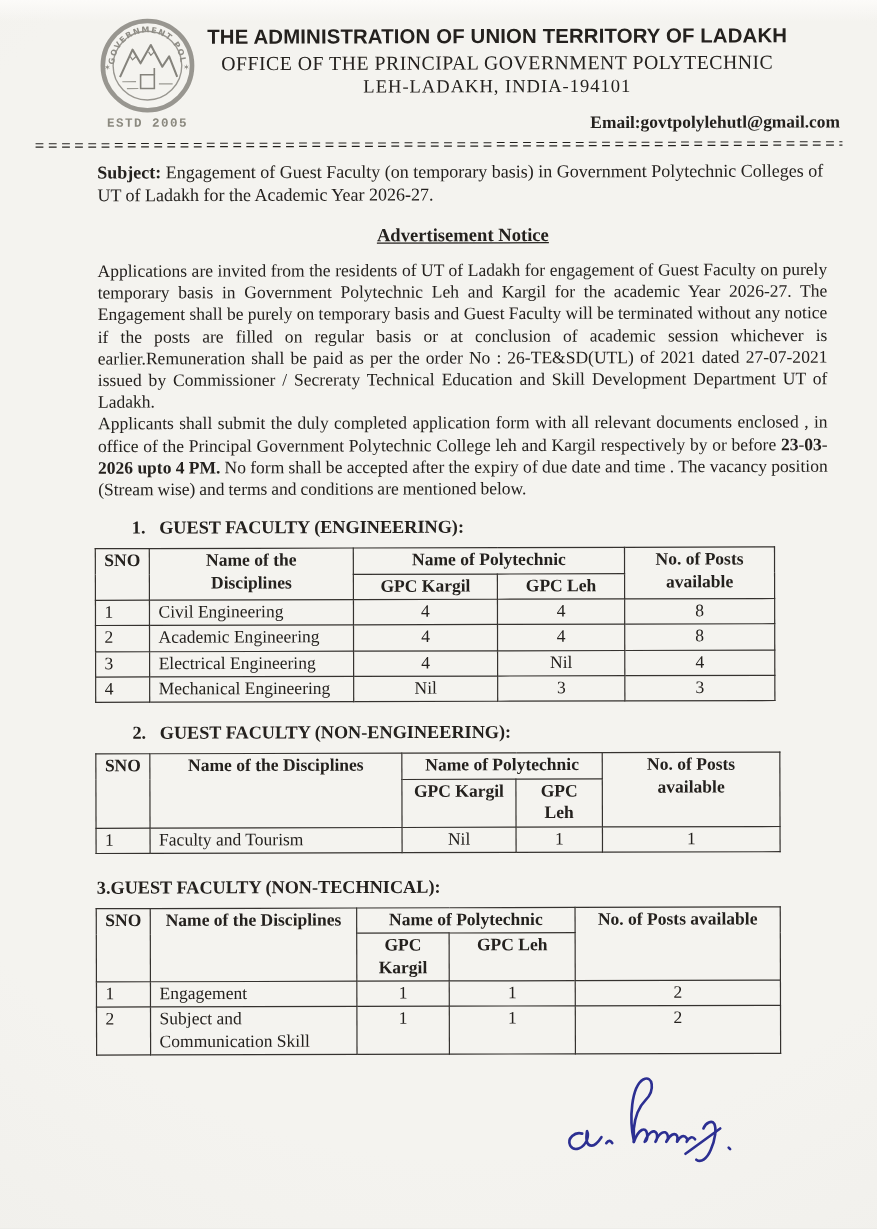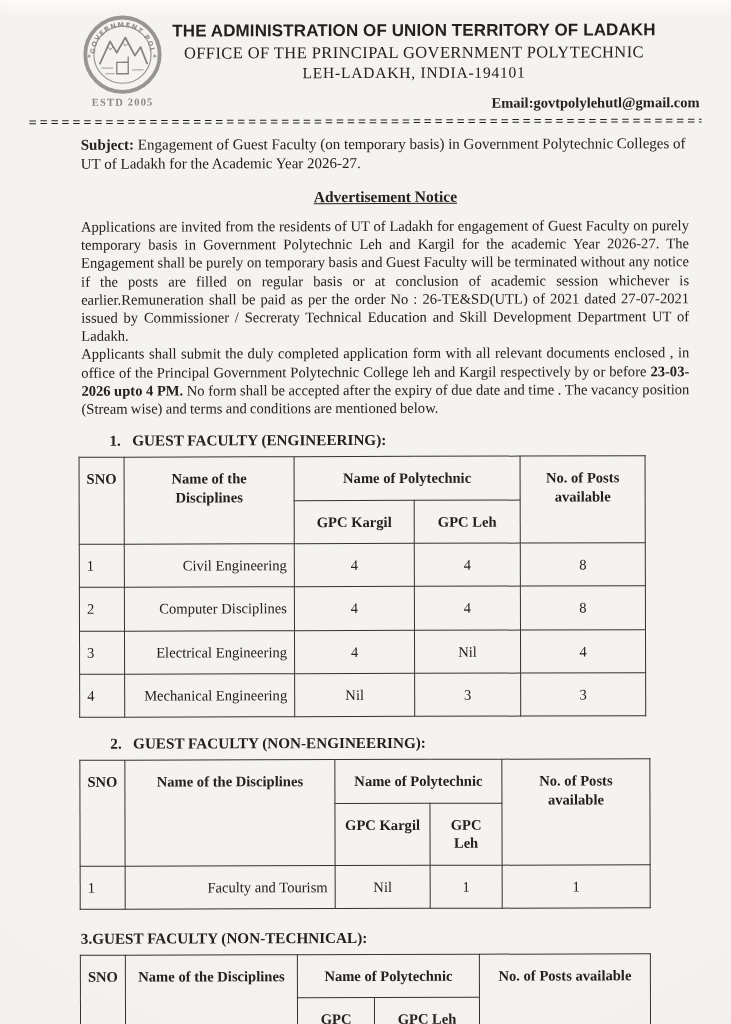--- a/index.html
+++ b/index.html
@@ -14,21 +14,21 @@
     font-family:"Liberation Serif", serif;
     color:#24211e;
     overflow:hidden;
   }
   .content { position:relative; transform:rotate(-0.15deg); }
 
   
   .header { position:relative; height:94px; }
   .logo { position:absolute; left:60px; top:14px; width:128px; text-align:center; }
   .logo .estd {
-    font-family:Liberation Serif, serif;
+    font-family:Liberation Mono, monospace;
     font-size:10.5px; letter-spacing:1.2px; color:#8b897f; font-weight:700;
     margin-top:-4px;
   }
   .titles { margin:0 40px 0 140px; text-align:center; padding-top:20px; }
   .org1 { font-family:"Liberation Sans", sans-serif; font-weight:700; font-size:17px; letter-spacing:0.1px; line-height:22px; }
   .org2 { font-size:16.5px; letter-spacing:0.4px; line-height:21px; }
   .org3 { font-size:15.5px; letter-spacing:0.8px; line-height:20px; }
 
   .email { text-align:right; padding-right:30px; font-weight:700; font-size:14.5px; line-height:19px; }
 
@@ -54,28 +54,28 @@
   .section-heading {
     font-weight:700; font-size:15.2px; margin:14px 40px 7px 110px;
     white-space:pre-wrap;
   }
   .section-heading.flush { margin-left:80px; }
   .sec2 { margin-top:17px; }
   .sec3 { margin-top:20px; }
 
   table { border-collapse:collapse; margin-left:79px; table-layout:fixed; }
   th, td {
-    border:1.5px solid #35322f; padding:12px 7px;
+    border:1.5px solid #35322f; padding:1px 7px;
     font-size:14.6px; line-height:1.26; vertical-align:top;
     overflow:hidden;
   }
   th { font-weight:700; white-space:pre-line; text-align:center; }
   th.center { text-align:center; }
   td.c0 { text-align:left; }
-  td.c1 { text-align:right; }
+  td.c1 { text-align:left; }
   td.c2, td.c3, td.c4 { text-align:center; }
 
   .signature-block { margin:10px 0 0 466px; width:180px; }
 </style>
 </head>
 <body>
 
 <div class="page">
 <div class="content">
 
@@ -149,21 +149,21 @@
     <tbody>
           <tr>
             <td class="c0">1</td>
             <td class="c1">Civil Engineering</td>
             <td class="c2">4</td>
             <td class="c3">4</td>
             <td class="c4">8</td>
           </tr>
           <tr>
             <td class="c0">2</td>
-            <td class="c1">Computer Disciplines</td>
+            <td class="c1">Academic Engineering</td>
             <td class="c2">4</td>
             <td class="c3">4</td>
             <td class="c4">8</td>
           </tr>
           <tr>
             <td class="c0">3</td>
             <td class="c1">Electrical Engineering</td>
             <td class="c2">4</td>
             <td class="c3">Nil</td>
             <td class="c4">4</td>

